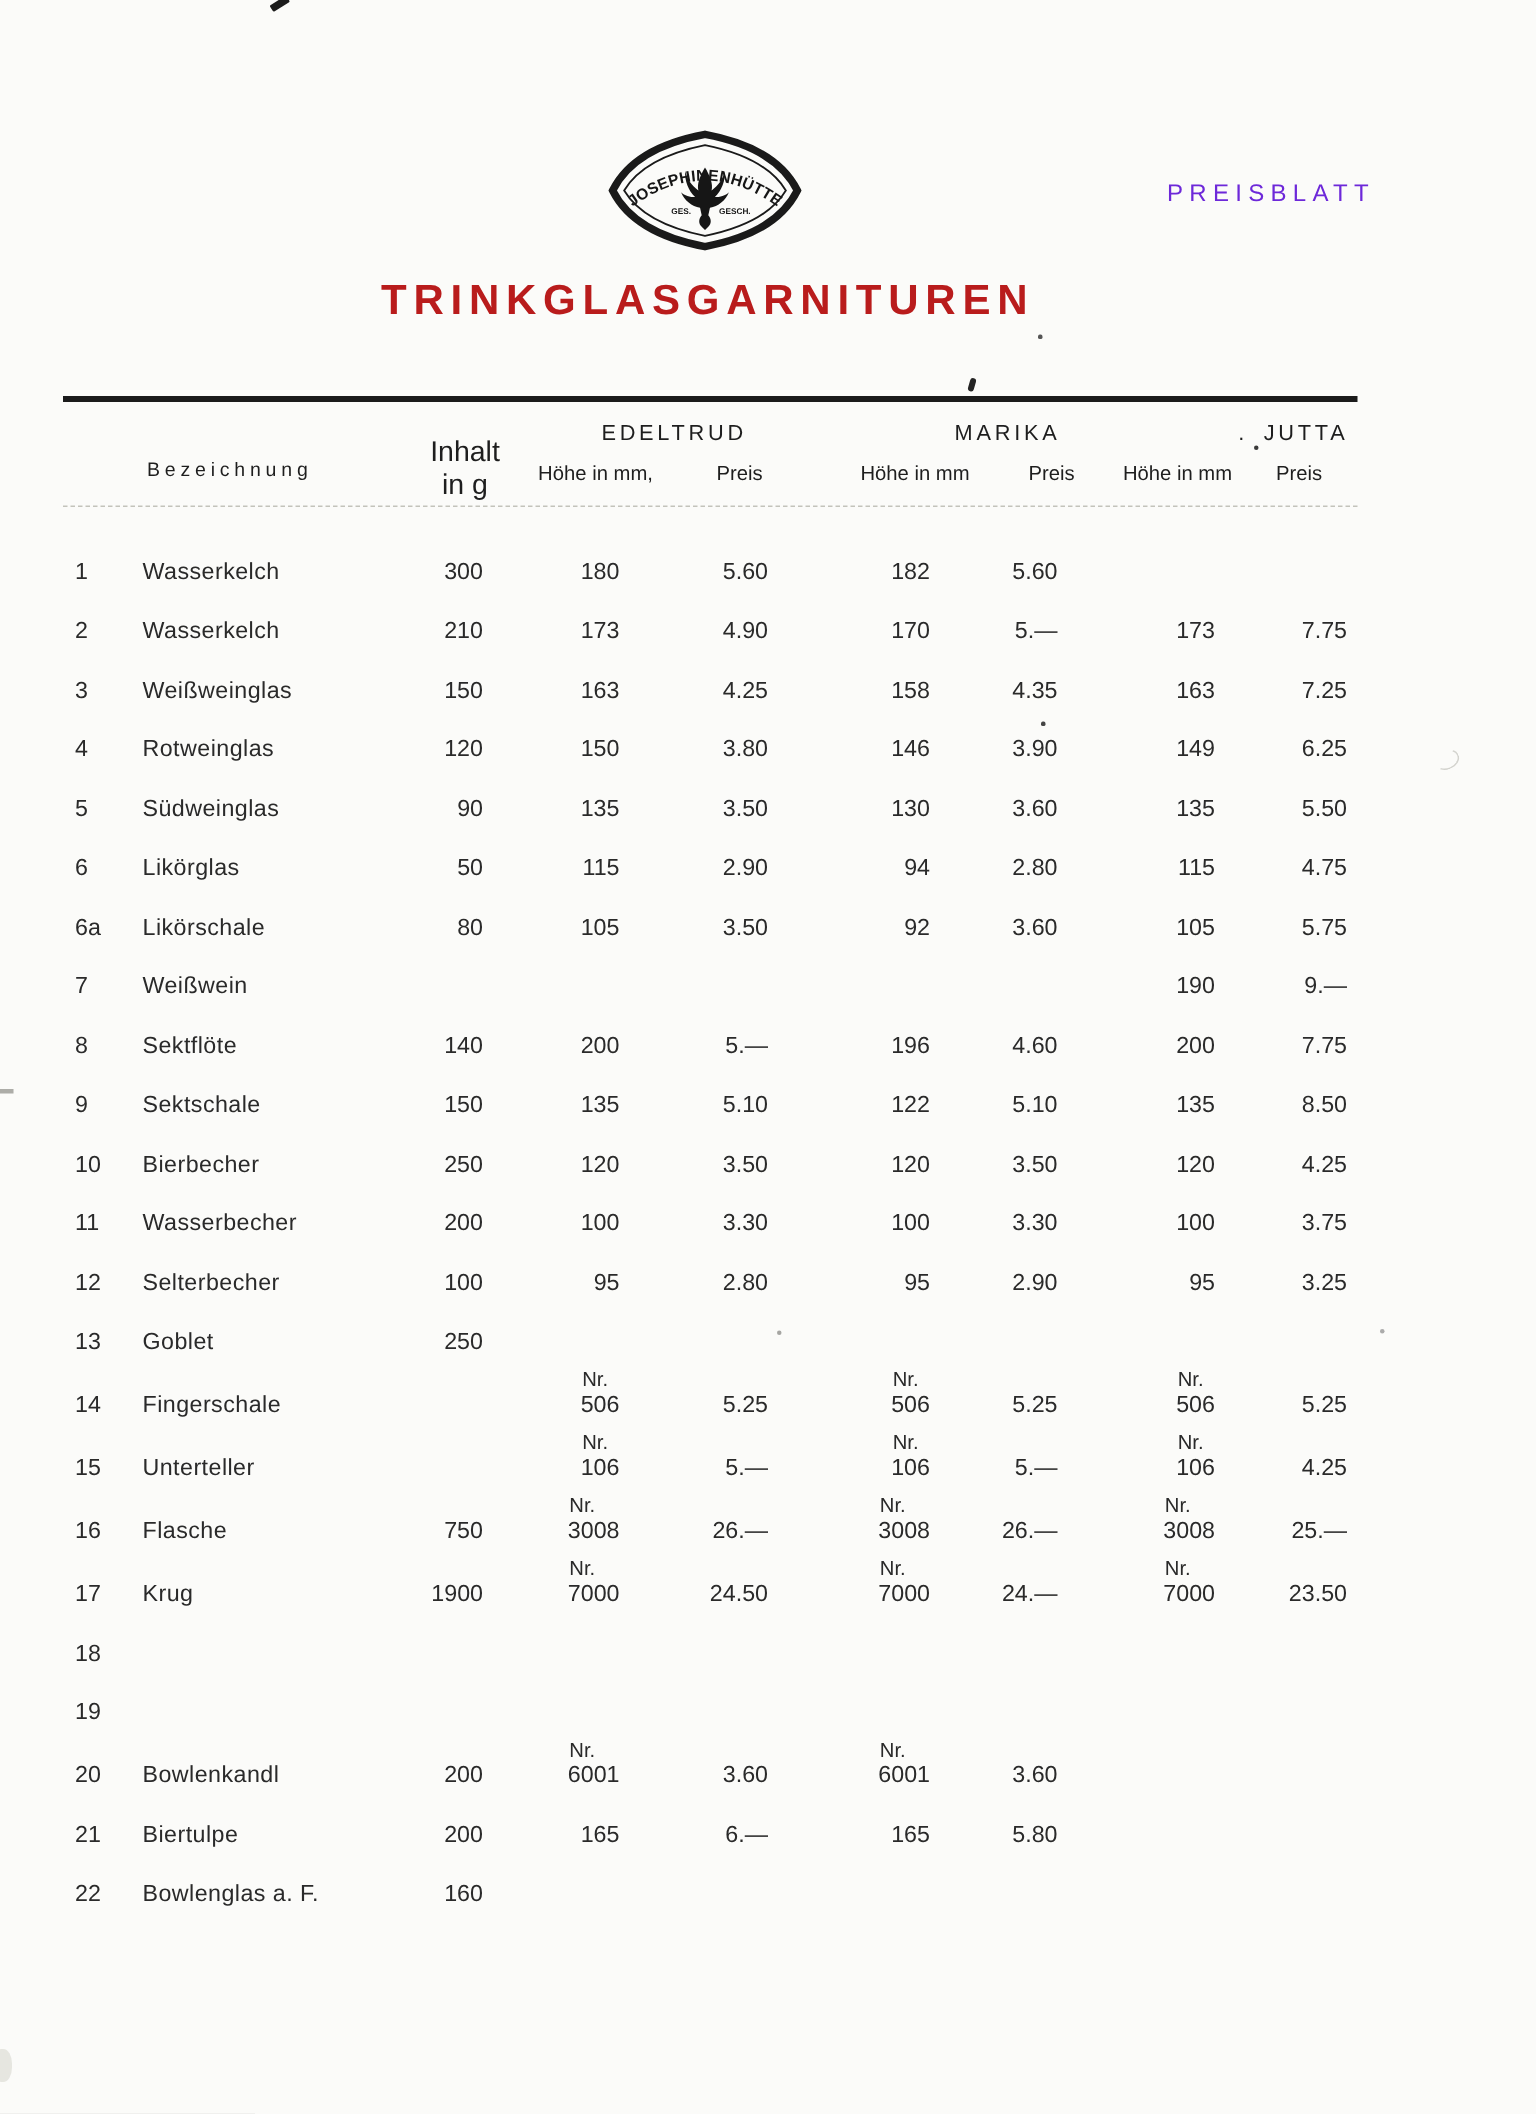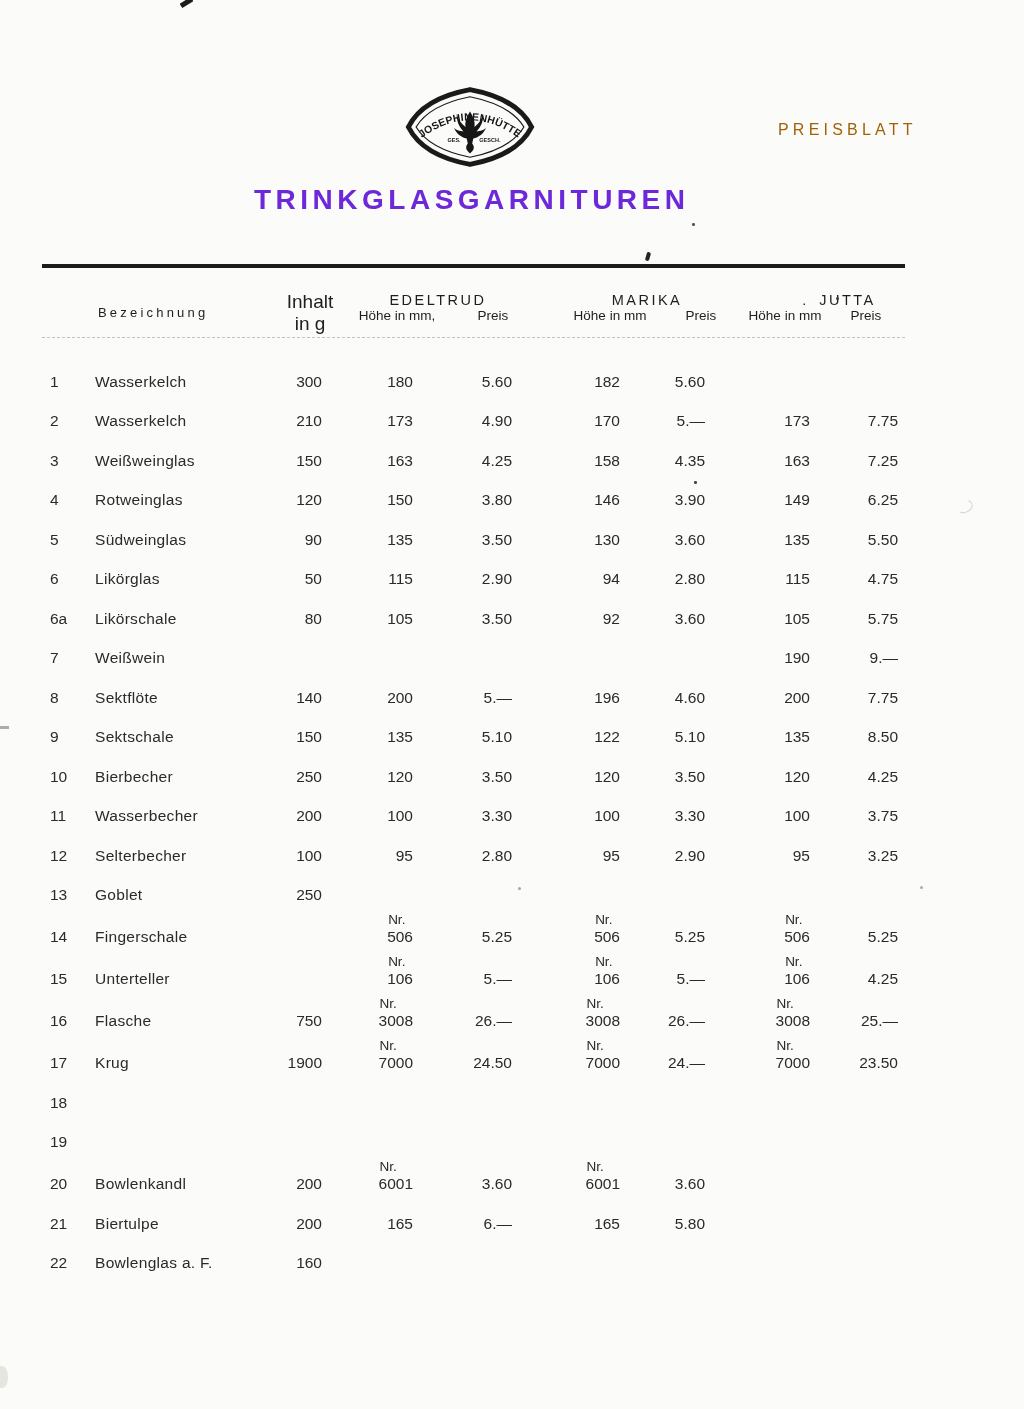--- a/index.html
+++ b/index.html
@@ -6,26 +6,26 @@
   .page {
     position:relative; width:1024px; height:1409px; margin:0 auto;
     background:#fbfbf9; overflow:hidden;
     font-family:"Liberation Sans", sans-serif; color:#262626;
   }
 
   
   .logo { position:absolute; left:404px; top:83px; width:132px; height:88px; }
   .stamp {
     position:absolute; left:778px; top:121px;
-    font-size:16px; font-weight:500; letter-spacing:4.2px; color:#a16207;
+    font-size:16px; font-weight:500; letter-spacing:4.2px; color:#6d28d9;
     white-space:nowrap;
   }
   .title {
     position:absolute; left:254px; top:184px;
-    font-size:28px; font-weight:600; letter-spacing:4.5px; color:#6d28d9;
+    font-size:28px; font-weight:600; letter-spacing:4.5px; color:#b91c1c;
     white-space:nowrap;
   }
 
   
   .pricetable { position:absolute; left:42px; top:264px; width:863px; }
   .top-rule { height:3.5px; background:#1b1b1b; }
   .thead {
     position:relative; height:69px;
     border-bottom:1px dashed #c3c3bb;
     color:#1e1e1e;
@@ -33,21 +33,21 @@
   .thead .h-bez {
     position:absolute; left:56px; top:37px;
     font-size:13px; letter-spacing:3.2px; white-space:nowrap;
   }
   .thead .h-inhalt {
     position:absolute; left:238px; top:23px; width:60px;
     font-size:19px; text-align:center; line-height:22px;
   }
   .thead .h-inhalt span { display:block; }
   .g-title {
-    position:absolute; top:24px; width:120px; text-align:center;
+    position:absolute; top:13px; width:120px; text-align:right;
     font-size:14.5px; font-weight:500; letter-spacing:2.5px; white-space:nowrap;
   }
   .g-e { left:336px; } .g-m { left:545px; } .g-j { left:737px; }
   .g-dot { margin-right:13px; letter-spacing:0; }
   .h-sub {
     position:absolute; top:40px; text-align:center;
     font-size:13.5px; white-space:nowrap;
   }
   .s-eh { left:295px; width:120px; }
   .s-ep { left:421px; width:60px; }

